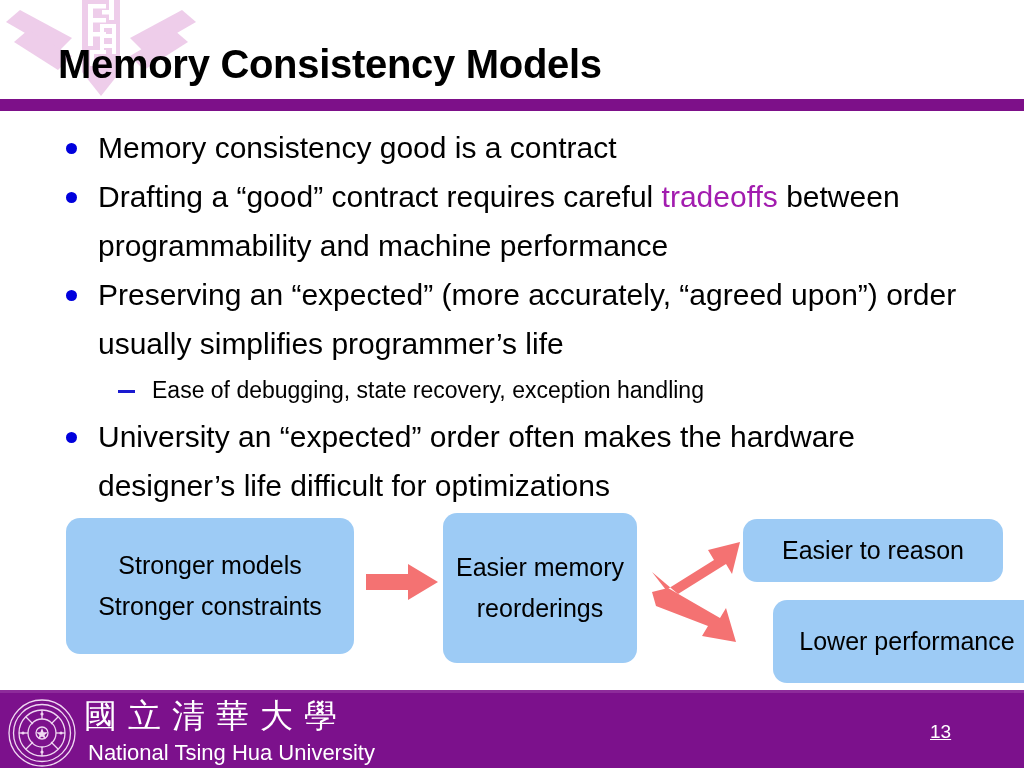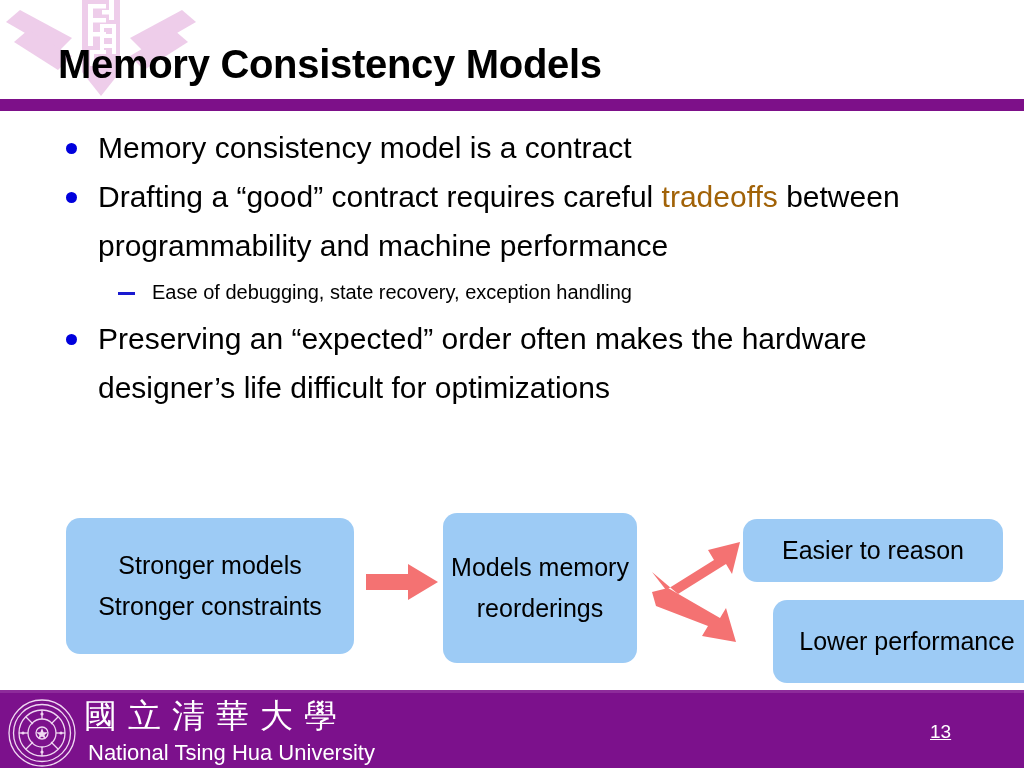--- a/index.html
+++ b/index.html
@@ -71,34 +71,34 @@
     top: 20px;
     width: 11px;
     height: 11px;
     border-radius: 50%;
     background: #0000dd;
   }
   .subbullet {
     position: relative;
     display: block;
     padding-left: 96px;
-    font-size: 20px;
+    font-size: 23px;
     line-height: 44px;
     color: #000000;
   }
   .subbullet::before {
     content: "";
     position: absolute;
     left: 62px;
     top: 22px;
     width: 17px;
     height: 2.5px;
     background: #1a1ad0;
   }
-  .hl-red { color: #a16207; }
+  .hl-red { color: #a21caf; }
 
   
   .diagram {
     position: absolute;
     left: 0;
     top: 505px;
     width: 1024px;
     height: 185px;
   }
   .dbox {
@@ -204,40 +204,43 @@
       <rect x="84" y="56" width="16" height="4"></rect>
       <rect x="84" y="56" width="4" height="16"></rect>
     </g>
   </svg>
 
   <div class="title">Memory Consistency Models</div>
   <div class="title-rule"></div>
 
   <div class="body">
     <div class="bullet">
-      <span>Memory consistency model is a contract</span>
+      <span>Memory consistency good is a contract</span>
     </div>
 
     <div class="bullet">
       <span>Drafting a “good” contract requires careful </span><span class="hl-red">tradeoffs</span><span> between programmability and machine performance</span>
     </div>
 
+    <div class="bullet">
+      <span>Preserving an “expected” (more accurately, “agreed upon”) order usually simplifies programmer’s life</span>
+    </div>
 
     <div class="subbullet">
       <span>Ease of debugging, state recovery, exception handling</span>
     </div>
 
     <div class="bullet">
-      <span>Preserving an “expected” order often makes the hardware designer’s life difficult for optimizations</span>
+      <span>University an “expected” order often makes the hardware designer’s life difficult for optimizations</span>
     </div>
   </div>
 
   <div class="diagram">
     <div class="dbox" id="box-stronger">Stronger models Stronger constraints</div>
-    <div class="dbox" id="box-fewer">Models memory reorderings</div>
+    <div class="dbox" id="box-fewer">Easier memory reorderings</div>
     <div class="dbox" id="box-easier">Easier to reason</div>
     <div class="dbox" id="box-lower">Lower performance</div>
   </div>
 
   <svg class="arrow" id="arrow-main" viewBox="0 0 72 40">
     <polygon points="0,12 42,12 42,2 72,20 42,38 42,28 0,28" fill="#f47272"></polygon>
   </svg>
 
   <svg class="arrow" id="arrow-up" viewBox="0 0 92 58">
     <polygon points="0,40 14,58 62,28 56,18 88,10 80,42 74,32 26,62" fill="#f47272" transform="translate(2,-6)"></polygon>

